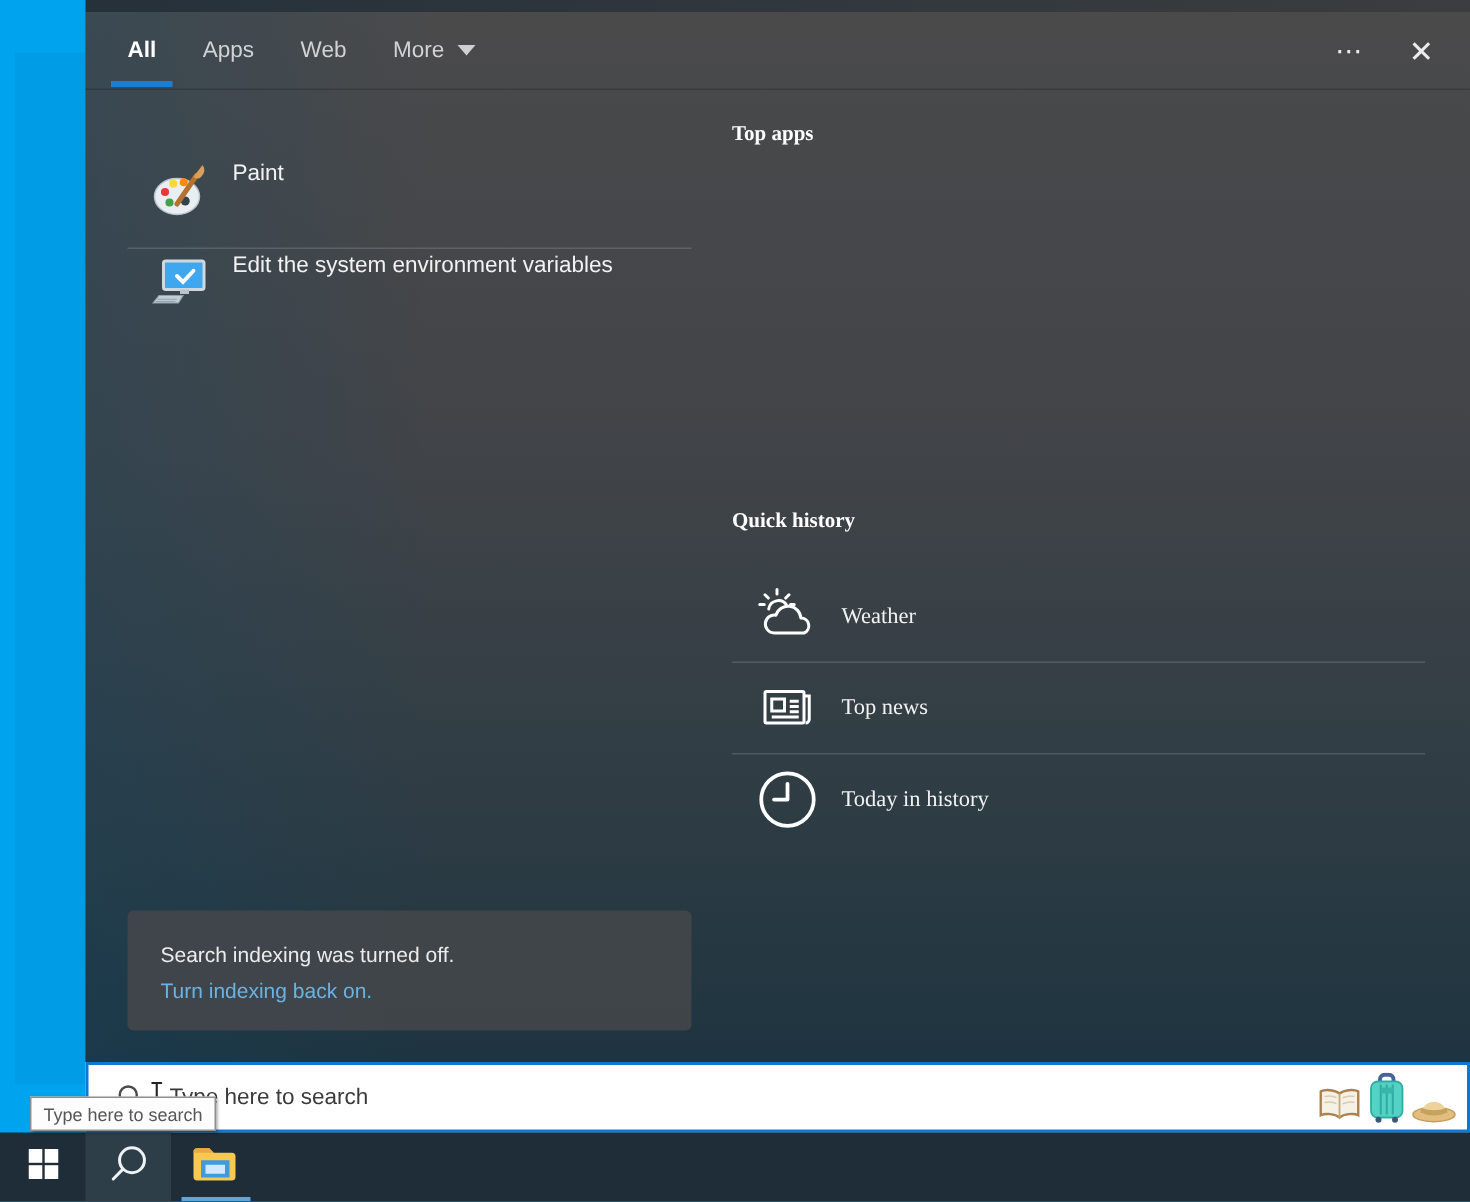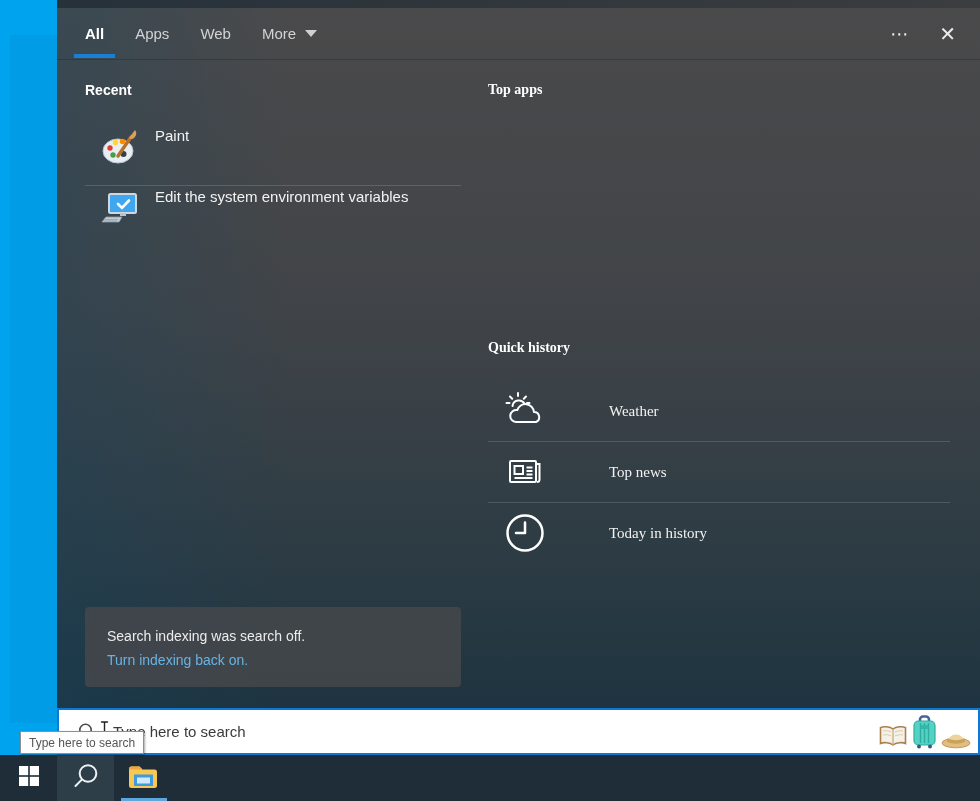--- a/index.html
+++ b/index.html
@@ -31,21 +31,21 @@
   .recent-section { position:absolute; left:28px; top:72px; width:376px; }
   .recent-list { margin-top:27px; }
   .app-row { display:flex; align-items:flex-start; height:50px; padding-left:14px; cursor:default; }
   .app-row .app-icon { width:40px; height:40px; flex:0 0 40px; display:flex; align-items:center; justify-content:center; }
   .app-label { margin-left:16px; font-size:15px; color:#f2f2f2; }
   .row-divider { height:1px; background:rgba(255,255,255,0.15); margin:8px 0 2px; }
 
   .right-column { position:absolute; left:431px; top:72px; width:462px;font-family:Liberation Serif, serif; }
   .quick-heading { margin-top:238px; }
   .quick-list { margin-top:23px; }
-  .quick-row { display:flex; align-items:center; height:60px; padding-left:15px; cursor:default;gap:48px; }
+  .quick-row { display:flex; align-items:center; height:60px; padding-left:15px; cursor:default; }
   .quick-icon { width:44px; height:44px; flex:0 0 44px; display:flex; align-items:center; justify-content:center; }
   .quick-label { margin-left:14px; font-size:15px; color:#f2f2f2; }
   .quick-divider { height:1px; background:rgba(255,255,255,0.15); }
 
   
   .notice { position:absolute; left:28px; top:599px; width:376px; height:80px; background:rgba(66,70,74,0.93);
             border-radius:4px; padding:17px 0 0 22px; }
   .notice-text { font-size:14px; color:#ececec; line-height:24px; }
   .notice-link { font-size:14px; color:#69b3e3; line-height:24px; cursor:pointer; display:inline-block; }
 
@@ -96,21 +96,20 @@
         <span>More</span>
         <span class="caret-down"></span>
       </div>
       <div class="header-actions">
         <span class="overflow-btn">⋯</span>
         <span class="close-btn">✕</span>
       </div>
     </div>
 
     <div class="recent-section">
-      <div class="section-heading">Recent</div>
       <div class="recent-list">
         <div class="app-row">
           <span class="app-icon">
             <svg width="40" height="40" viewBox="0 0 40 40">
               <ellipse cx="19" cy="24" rx="15" ry="12" fill="#e9eef3" stroke="#b9c4cf" stroke-width="1"></ellipse>
               <circle cx="11" cy="21" r="2.7" fill="#e53935"></circle>
               <circle cx="14" cy="28" r="2.7" fill="#43a047"></circle>
               <circle cx="16.5" cy="15.5" r="2.7" fill="#fdd835"></circle>
               <circle cx="23.5" cy="14.5" r="2.7" fill="#fb8c00"></circle>
               <circle cx="24.5" cy="27" r="3" fill="#33414b"></circle>
@@ -172,21 +171,21 @@
               <circle cx="22" cy="22" r="17.5"></circle>
               <path d="M22 22 V11.5 M22 22 H13"></path>
             </svg>
           </span>
           <span class="quick-label">Today in history</span>
         </div>
       </div>
     </div>
 
     <div class="notice">
-      <div class="notice-text">Search indexing was search off.</div>
+      <div class="notice-text">Search indexing was turned off.</div>
       <span class="notice-link">Turn indexing back on.</span>
     </div>
   </div>
 
   <div class="search-bar">
     <span class="search-glass">
       <svg width="18" height="18" viewBox="0 0 18 18" fill="none" stroke="#4a4a4a" stroke-width="1.6" stroke-linecap="round">
         <circle cx="10.5" cy="7" r="5.7"></circle>
         <line x1="6.3" y1="11.5" x2="2" y2="16"></line>
       </svg>

